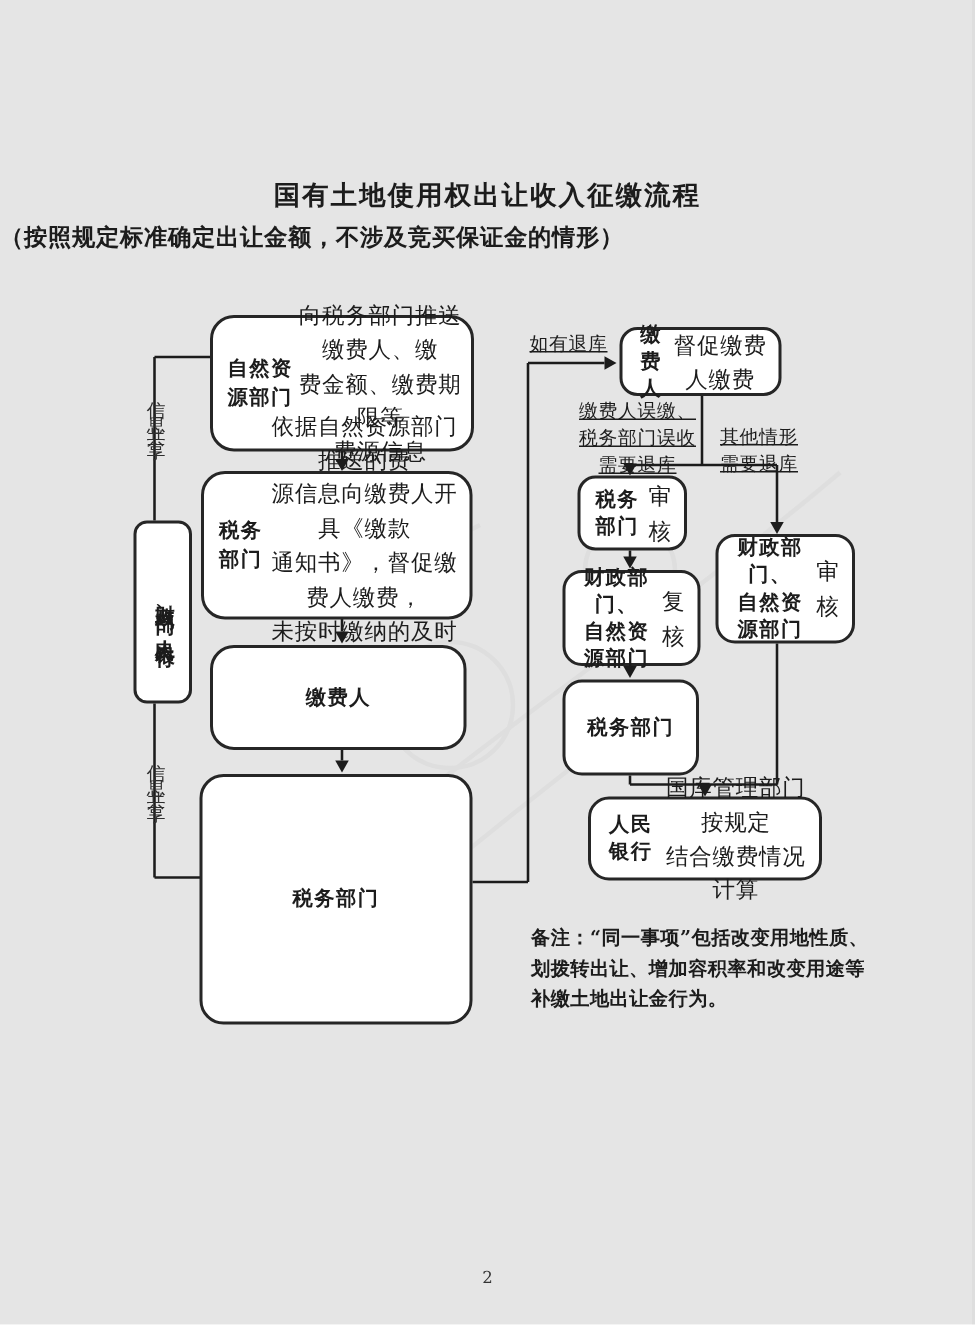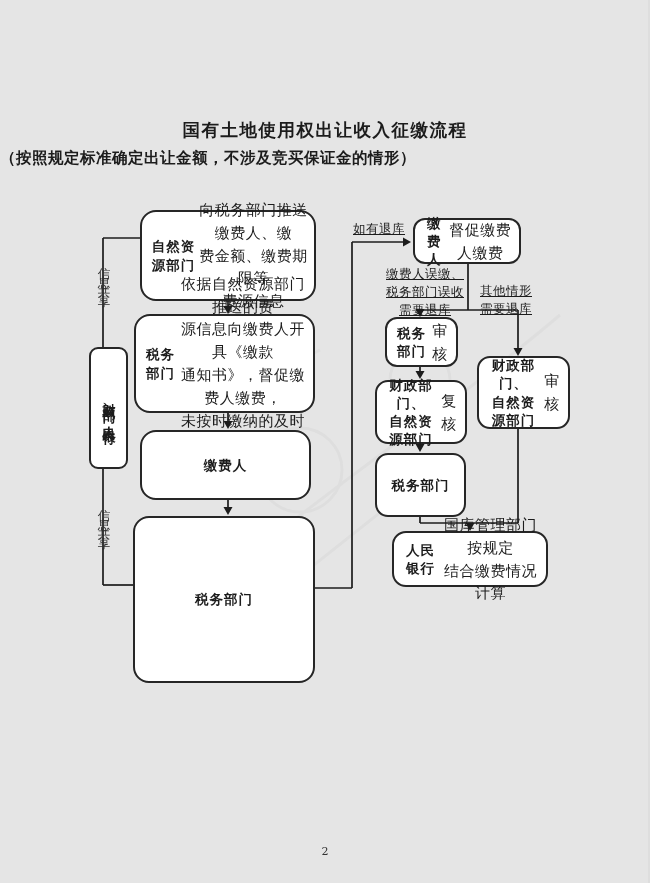--- a/index.html
+++ b/index.html
@@ -157,15 +157,18 @@
     <div class="bx-title">财政部门、
 自然资源部门</div>
     <div class="bx-body">审核</div>
   </div>
   <div class="fc-box" style="left:392px; top:531px; width:156px; height:56px; border-radius:14px;">
     <div class="bx-title">人民银行</div>
     <div class="bx-body">国库管理部门按规定
 结合缴费情况计算</div>
   </div>
 
+  <div class="note">备注：“同一事项”包括改变用地性质、
+划拨转出让、增加容积率和改变用途等
+补缴土地出让金行为。</div>
   <div class="page-number">2</div>
 
 </div>
 
 </body></html>

